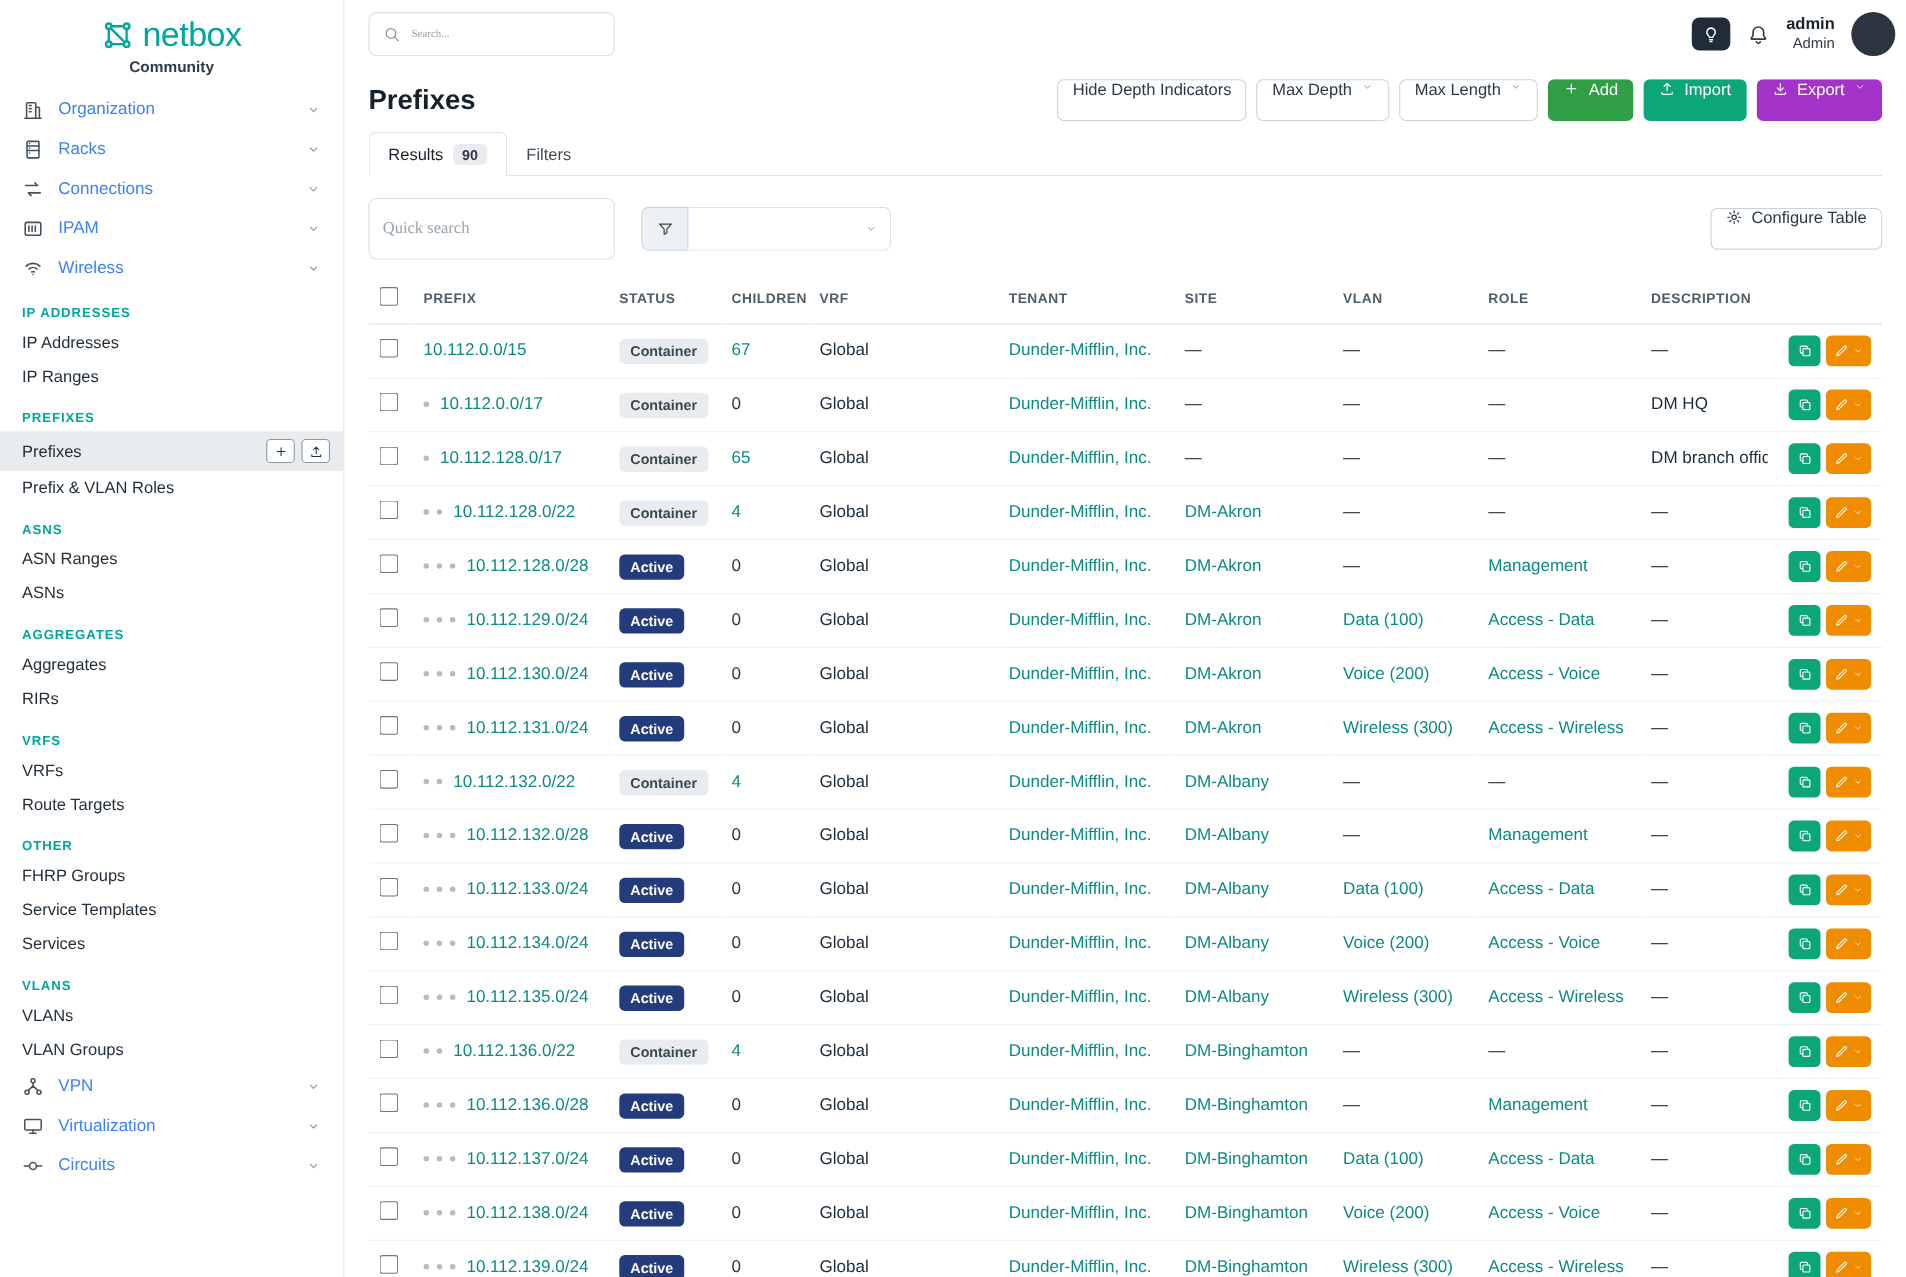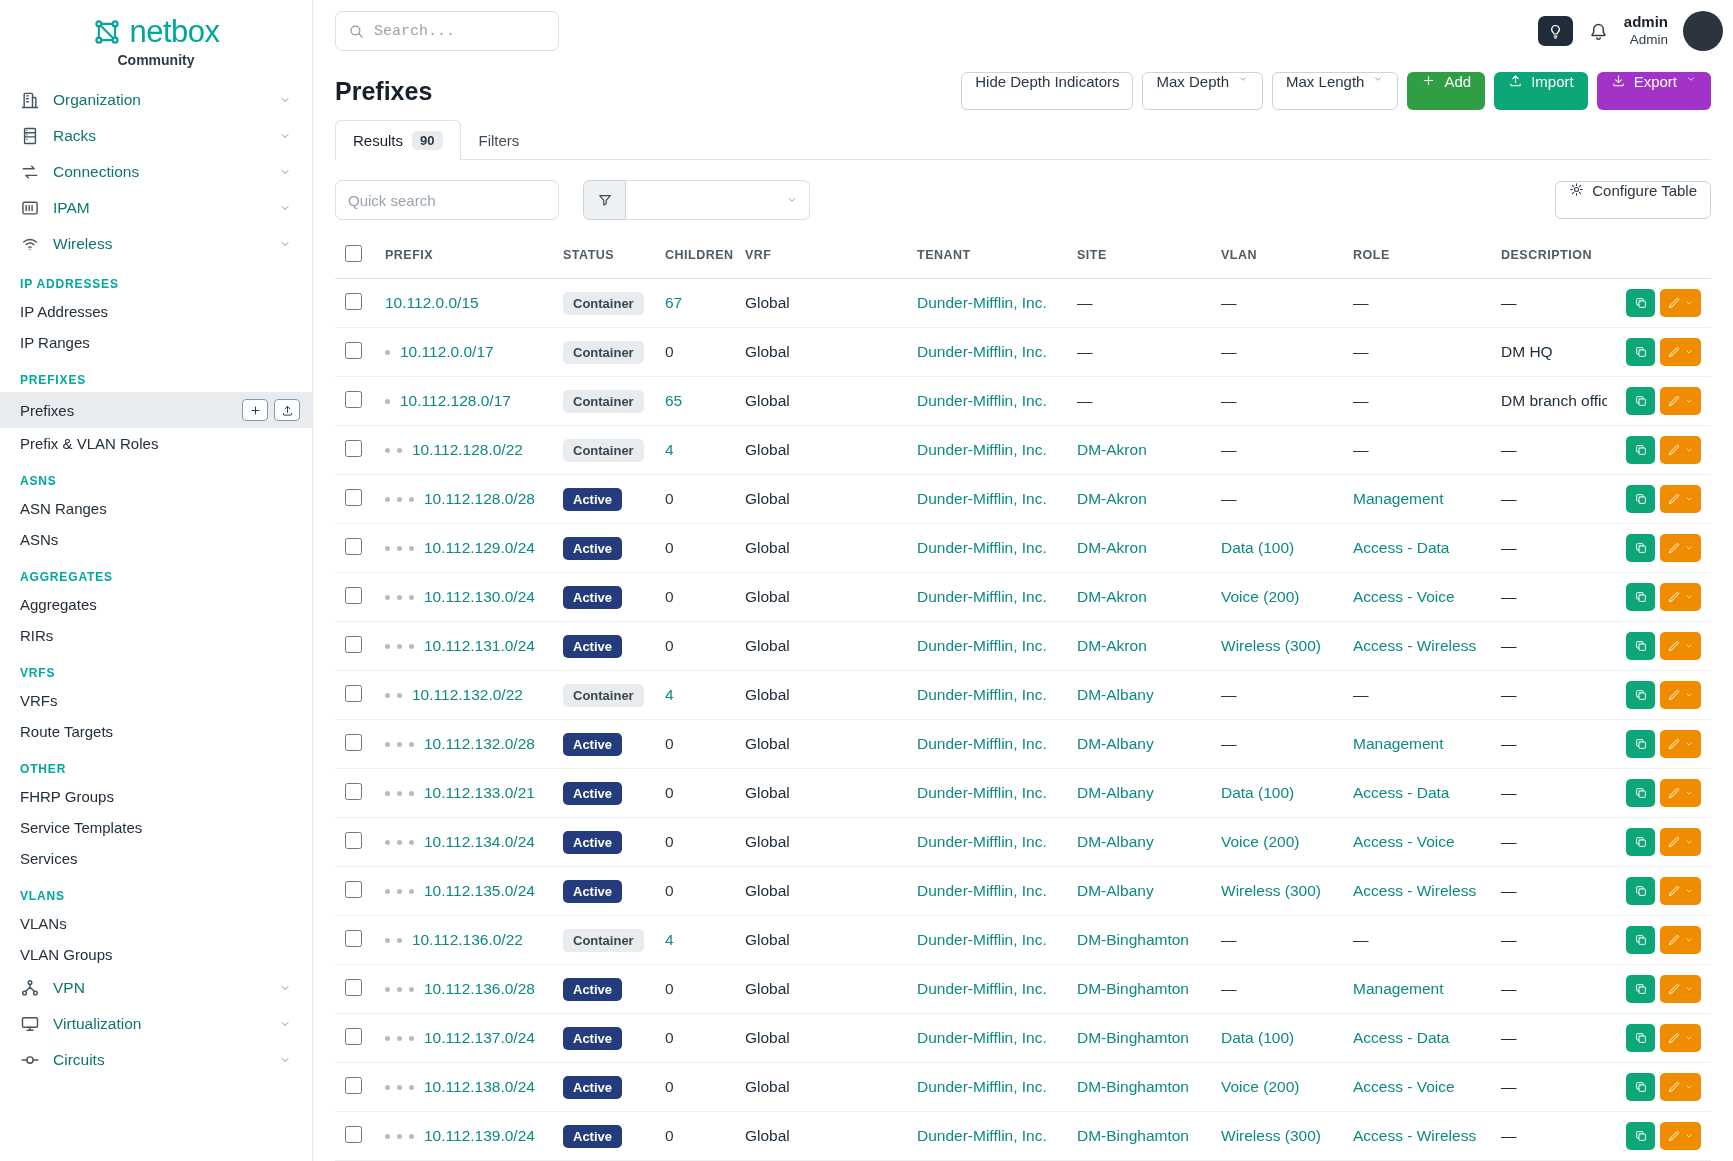--- a/index.html
+++ b/index.html
@@ -7,34 +7,34 @@
   body{font-family:"Liberation Sans",sans-serif;background:#fff;color:#1c2b39;font-size:15px}
   .app{display:flex;height:100%}
 
   
   .sidebar{width:313px;flex:0 0 313px;border-right:1px solid #e7eaec;padding-top:14px;overflow:hidden;background:#fff}
   .brand{text-align:center;margin-bottom:14px}
   .brand-row{display:flex;align-items:center;justify-content:center;gap:7px}
   .brand-mark{color:var(--brand-teal,#00a79a);font-size:30px;display:inline-flex}
   .brand-name{font-size:31px;font-weight:400;color:var(--brand-teal,#00a79a);letter-spacing:-.5px}
   .brand-sub{font-size:14px;font-weight:600;color:#2f3a45;margin-top:2px}
-  .nav-top{display:flex;align-items:center;gap:13px;padding:8px 20px;font-size:15.5px;color:#0f766e;cursor:pointer}
+  .nav-top{display:flex;align-items:center;gap:13px;padding:8px 20px;font-size:15.5px;color:#3b82f6;cursor:pointer}
   .nav-ic{font-size:20px;color:#44535e;display:inline-flex}
   .nav-caret{margin-left:auto;font-size:14px;color:#8a949c;display:inline-flex}
   .nav-heading{padding:15px 20px 5px;font-size:12px;font-weight:700;letter-spacing:.07em;color:var(--brand-teal,#00a79a)}
   .nav-sub{display:flex;align-items:center;padding:7px 12px 7px 20px;font-size:15px;color:#232f3a;text-decoration:none;cursor:pointer}
   .nav-sub.active{background:#e9ecef;font-weight:500}
   .sub-actions{margin-left:auto;display:flex;gap:6px}
   .mini-btn{width:26px;height:22px;border:1px solid #8b99a2;background:#fff;border-radius:4px;display:flex;align-items:center;justify-content:center;font-size:13px;color:#1f2d3d;cursor:pointer;padding:0}
 
   
   .main{flex:1;display:flex;flex-direction:column;min-width:0}
   .topbar{display:flex;align-items:center;padding:11px 10px 9px 22px;gap:16px}
   .search-box{display:flex;align-items:center;gap:9px;width:224px;height:40px;border:1px solid #dbe0e4;border-radius:7px;padding:0 12px;color:#8d97a0;background:#fff}
-  .search-box input{border:0;outline:0;width:100%;font-size:15px;color:#34424e;font-family:Liberation Mono, monospace;background:transparent}
+  .search-box input{border:0;outline:0;width:100%;font-size:10px;color:#34424e;font-family:Liberation Serif, serif;background:transparent}
   .search-box input::placeholder{color:#9aa3ab}
   .search-ic{font-size:17px;display:inline-flex}
   .topbar-right{margin-left:auto;display:flex;align-items:center;gap:15px}
   .theme-toggle{width:35px;height:30px;background:#202c39;border:0;border-radius:7px;color:#fff;display:flex;align-items:center;justify-content:center;font-size:17px;cursor:pointer}
   .bell-btn{background:none;border:0;font-size:21px;color:#2f3a45;cursor:pointer;display:flex}
   .user{text-align:right;line-height:1.25}
   .user-name{font-weight:700;font-size:15px;color:#18222c}
   .user-role{font-size:13.5px;color:#2f3a45}
   .avatar{width:40px;height:40px;border-radius:50%;background:#2c3440;flex:0 0 40px;cursor:pointer}
 
@@ -53,21 +53,21 @@
   .btn .bic{font-size:15px;display:inline-flex}
 
   
   .tabs{display:flex;border-bottom:1px solid #dee2e6;margin-top:4px}
   .tab{padding:10px 17px;font-size:15px;color:#414c57;display:flex;gap:9px;align-items:center;cursor:pointer;border:1px solid transparent;border-bottom:0;border-radius:6px 6px 0 0;margin-bottom:-1px;background:transparent}
   .tab.active{border-color:#dee2e6;background:#fff;box-shadow:0 1px 0 #fff;color:#17212b}
   .count-badge{background:#e9ecef;color:#2b3743;font-size:13px;padding:3px 8px;border-radius:5px;font-weight:600;line-height:1}
 
   
   .toolbar{display:flex;align-items:center;margin:20px 0 12px}
-  .quick-search{width:224px;height:40px;border:1px solid #dbe0e4;border-radius:7px;padding:0 12px;font-size:15px;font-family:Liberation Sans, sans-serif;color:#34424e;outline:none}
+  .quick-search{width:224px;height:56px;border:1px solid #dbe0e4;border-radius:7px;padding:0 12px;font-size:15px;font-family:Liberation Serif, serif;color:#34424e;outline:none}
   .quick-search::placeholder{color:#9aa3ab}
   .filter-group{display:flex;margin-left:24px}
   .funnel-btn{width:43px;height:40px;border:1px solid #ccd3d8;background:#eef1f3;border-radius:7px 0 0 7px;display:flex;align-items:center;justify-content:center;color:#39474e;font-size:16px;cursor:pointer}
   .filter-select{width:184px;height:40px;border:1px solid #dbe0e4;border-left:0;border-radius:0 7px 7px 0;display:flex;align-items:center;justify-content:flex-end;padding:0 11px;color:#8a949c;cursor:pointer;background:#fff}
   .configure-btn{margin-left:auto}
 
   
   table{width:100%;border-collapse:collapse;table-layout:fixed}
   thead th{font-size:12.5px;letter-spacing:.04em;color:#4e5c67;text-align:left;font-weight:700;padding:13px 10px;border-bottom:1px solid #dee2e6;text-transform:uppercase}
   tbody td{padding:10px 10px;border-bottom:1px solid #edf0f2;font-size:15.5px;vertical-align:middle;overflow:hidden;white-space:nowrap}
@@ -855,21 +855,21 @@
       </span>
     </td>
   </tr>
 
   <tr>
     <td class="col-check"><input type="checkbox" style=""></td>
     <td class="col-prefix"><span class="dots">
                   <i class="dot"></i>
                   <i class="dot"></i>
                   <i class="dot"></i>
-                </span><a class="link prefix-link">10.112.133.0/21</a></td>
+                </span><a class="link prefix-link">10.112.133.0/24</a></td>
     <td class="col-status"><span class="badge badge-active">Active</span></td>
     <td class="col-children"><a class="link cell-children plain">0</a></td>
     <td class="col-vrf cell-vrf">Global</td>
     <td class="col-tenant"><a class="link cell-tenant">Dunder-Mifflin, Inc.</a></td>
     <td class="col-site"><a class="link cell-site">DM-Albany</a></td>
     <td class="col-vlan"><a class="link cell-vlan">Data (100)</a></td>
     <td class="col-role"><a class="link cell-role">Access - Data</a></td>
     <td class="col-desc cell-desc">—</td>
     <td class="col-actions">
       <span class="row-actions">

